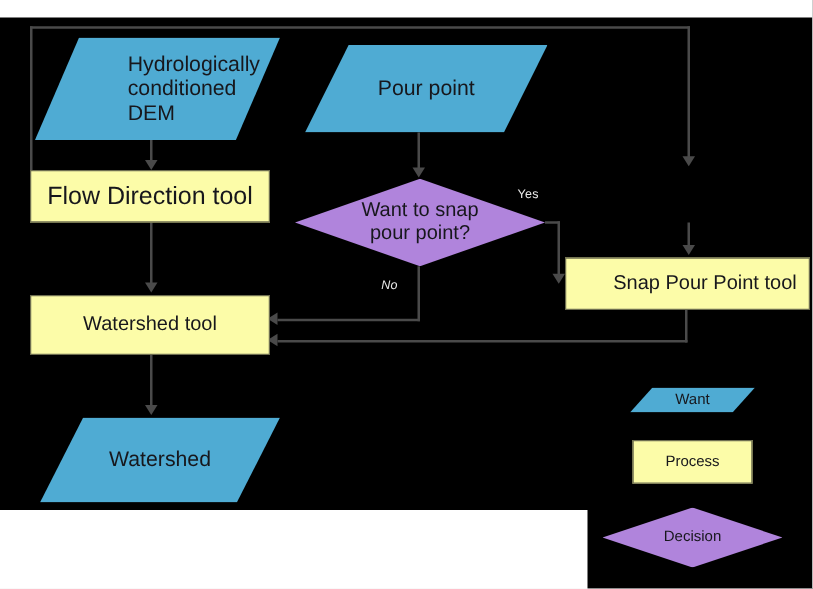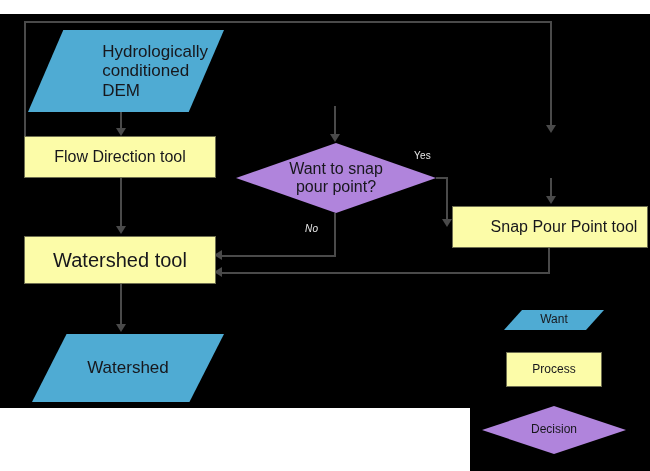--- a/index.html
+++ b/index.html
@@ -27,25 +27,25 @@
             clip-path:polygon(18% 0,100% 0,82% 100%,0 100%);}
   .process-shape{background:#FCFCA8;border:1px solid #6e6e50;}
   .decision-shape{background:#B084DC;
     -webkit-clip-path:polygon(50% 0,100% 50%,50% 100%,0 50%);
             clip-path:polygon(50% 0,100% 50%,50% 100%,0 50%);}
 
   
   #n-dem{left:28px;  top:30px;  width:196px; height:82px;  font-size:17px;justify-content:flex-end;}
   #n-dem span{text-align:left;padding-left:34px;}
   #n-pour{left:244px;top:36px;  width:194px; height:70px;  font-size:17px;}
-  #n-flowdir{left:24px; top:136px; width:192px; height:42px; font-size:16px;}
+  #n-flowdir{left:24px; top:136px; width:192px; height:42px; font-size:20px;}
   #n-flowacc{left:452px;top:136px; width:196px; height:42px; font-size:16px;}
   #n-snap{left:452px;top:206px; width:196px; height:42px; font-size:16px;padding-left:28px;}
   #n-decision{left:236px;top:143px;width:200px;height:70px; font-size:16px;}
-  #n-watershedtool{left:24px;top:236px;width:192px;height:48px;font-size:20px;}
+  #n-watershedtool{left:24px;top:236px;width:192px;height:48px;font-size:16px;}
   #n-watershed{left:32px;top:334px;width:192px;height:68px;font-size:17px;align-items:center;}
 
   
   #lg-data{left:504px;top:310px;width:100px;height:20px;font-size:12px;}
   #lg-process{left:506px;top:352px;width:96px;height:35px;font-size:12px;}
   #lg-decision{left:482px;top:406px;width:144px;height:48px;font-size:12px;}
 
   
   .conn{position:absolute;background:#4a4a4a;}
   .v{width:2px;} .h{height:2px;}
@@ -137,20 +137,23 @@
   <div class="branch-label" id="lbl-no">No</div>
 
   <div class="node data-shape" id="n-dem">
     <span>
         <span>Hydrologically</span>
         <span>conditioned</span>
         <span>DEM</span>
       </span>
   </div>
 
+  <div class="node data-shape" id="n-pour">
+    <span>Pour point</span>
+  </div>
 
   <div class="node process-shape" id="n-flowdir">
     <span>Flow Direction tool</span>
   </div>
 
 
   <div class="node process-shape" id="n-snap">
     <span>Snap Pour Point tool</span>
   </div>
 

